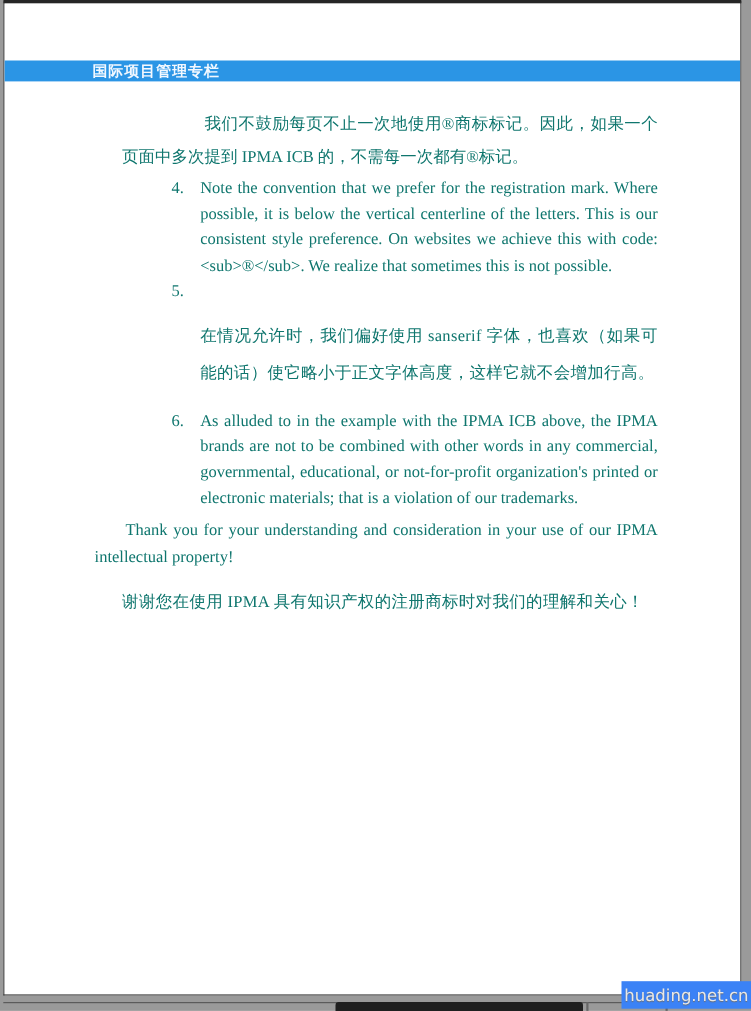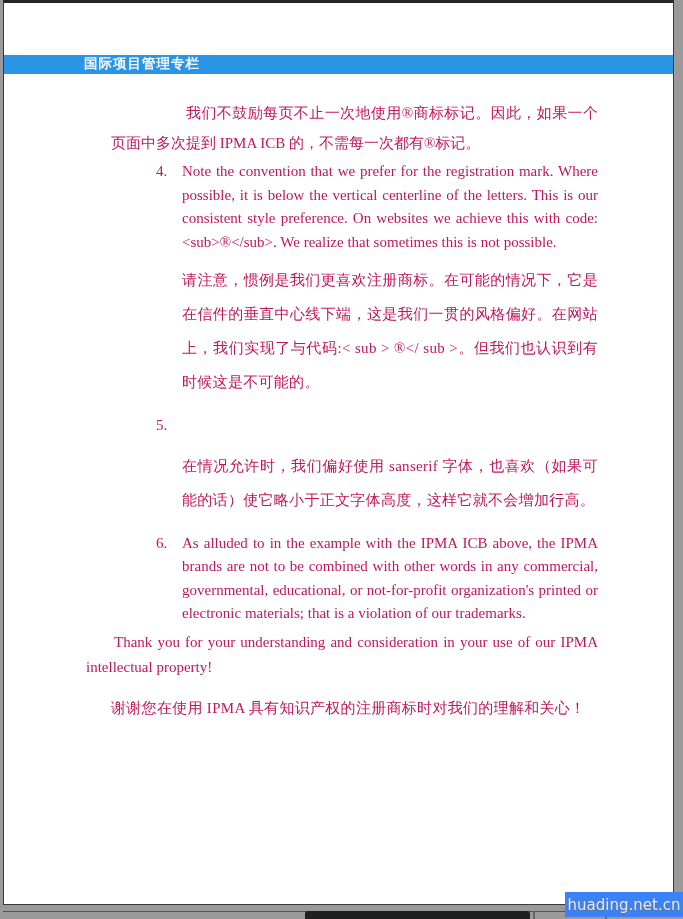--- a/index.html
+++ b/index.html
@@ -9,28 +9,28 @@
     font-family:"Liberation Serif","DejaVu Serif",serif;
   }
   .page{
     position:absolute;left:3px;top:0;width:671px;height:905px;
     background:#ffffff;
     border:1px solid #3a3a3a;border-top:3px solid #262626;
     box-sizing:border-box;overflow:hidden;
   }
   .header-bar{
     margin-top:52px;height:19px;background:#2B95E5;
-    display:flex;align-items:flex-start;justify-content:space-between;
+    display:flex;align-items:center;justify-content:space-between;
     font-family:"Liberation Sans",sans-serif;font-weight:bold;
     color:#f2f8ff;font-size:13.5px;
   }
   .header-bar .h-left{margin-left:80px;letter-spacing:1px;}
   .header-bar .h-right{margin-right:70px;letter-spacing:0.5px;}
   .content{
-    padding:0 75px 0 82px;color:#be185d;font-size:15px;
+    padding:0 75px 0 82px;color:#0f766e;font-size:15px;
   }
   .cn-intro{
     margin:24px 0 0 25px;text-indent:75px;line-height:30px;
     text-align:justify;
   }
   .num-item{
     display:flex;margin-top:4px;line-height:23.5px;
   }
   .num-item .num{width:26px;flex:none;margin-left:70px;}
   .num-item .itxt{flex:1;text-align:justify;}
@@ -78,21 +78,20 @@
   </div>
 
   <div class="content">
 
     <p class="cn-intro">我们不鼓励每页不止一次地使用®商标标记。因此，如果一个页面中多次提到 IPMA ICB 的，不需每一次都有®标记。</p>
 
     <div class="num-item" id="item4">
       <span class="num">4.</span>
       <span class="itxt">Note the convention that we prefer for the registration mark. Where possible, it is below the vertical centerline of the letters. This is our consistent style preference. On websites we achieve this with code: &lt;sub&gt;®&lt;/sub&gt;. We realize that sometimes this is not possible.</span>
     </div>
-    <p class="cn-block" id="cn4">请注意，惯例是我们更喜欢注册商标。在可能的情况下，它是在信件的垂直中心线下端，这是我们一贯的风格偏好。在网站上，我们实现了与代码:&lt; sub &gt; ®&lt;/ sub &gt;。但我们也认识到有时候这是不可能的。</p>
 
     <div class="num-item" id="item5">
       <span class="num">5.</span>
     </div>
     <p class="cn-block" id="cn5">在情况允许时，我们偏好使用 sanserif 字体，也喜欢（如果可能的话）使它略小于正文字体高度，这样它就不会增加行高。</p>
 
     <div class="num-item" id="item6">
       <span class="num">6.</span>
       <span class="itxt">As alluded to in the example with the IPMA ICB above, the IPMA brands are not to be combined with other words in any commercial, governmental, educational, or not-for-profit organization's printed or electronic materials; that is a violation of our trademarks.</span>
     </div>

